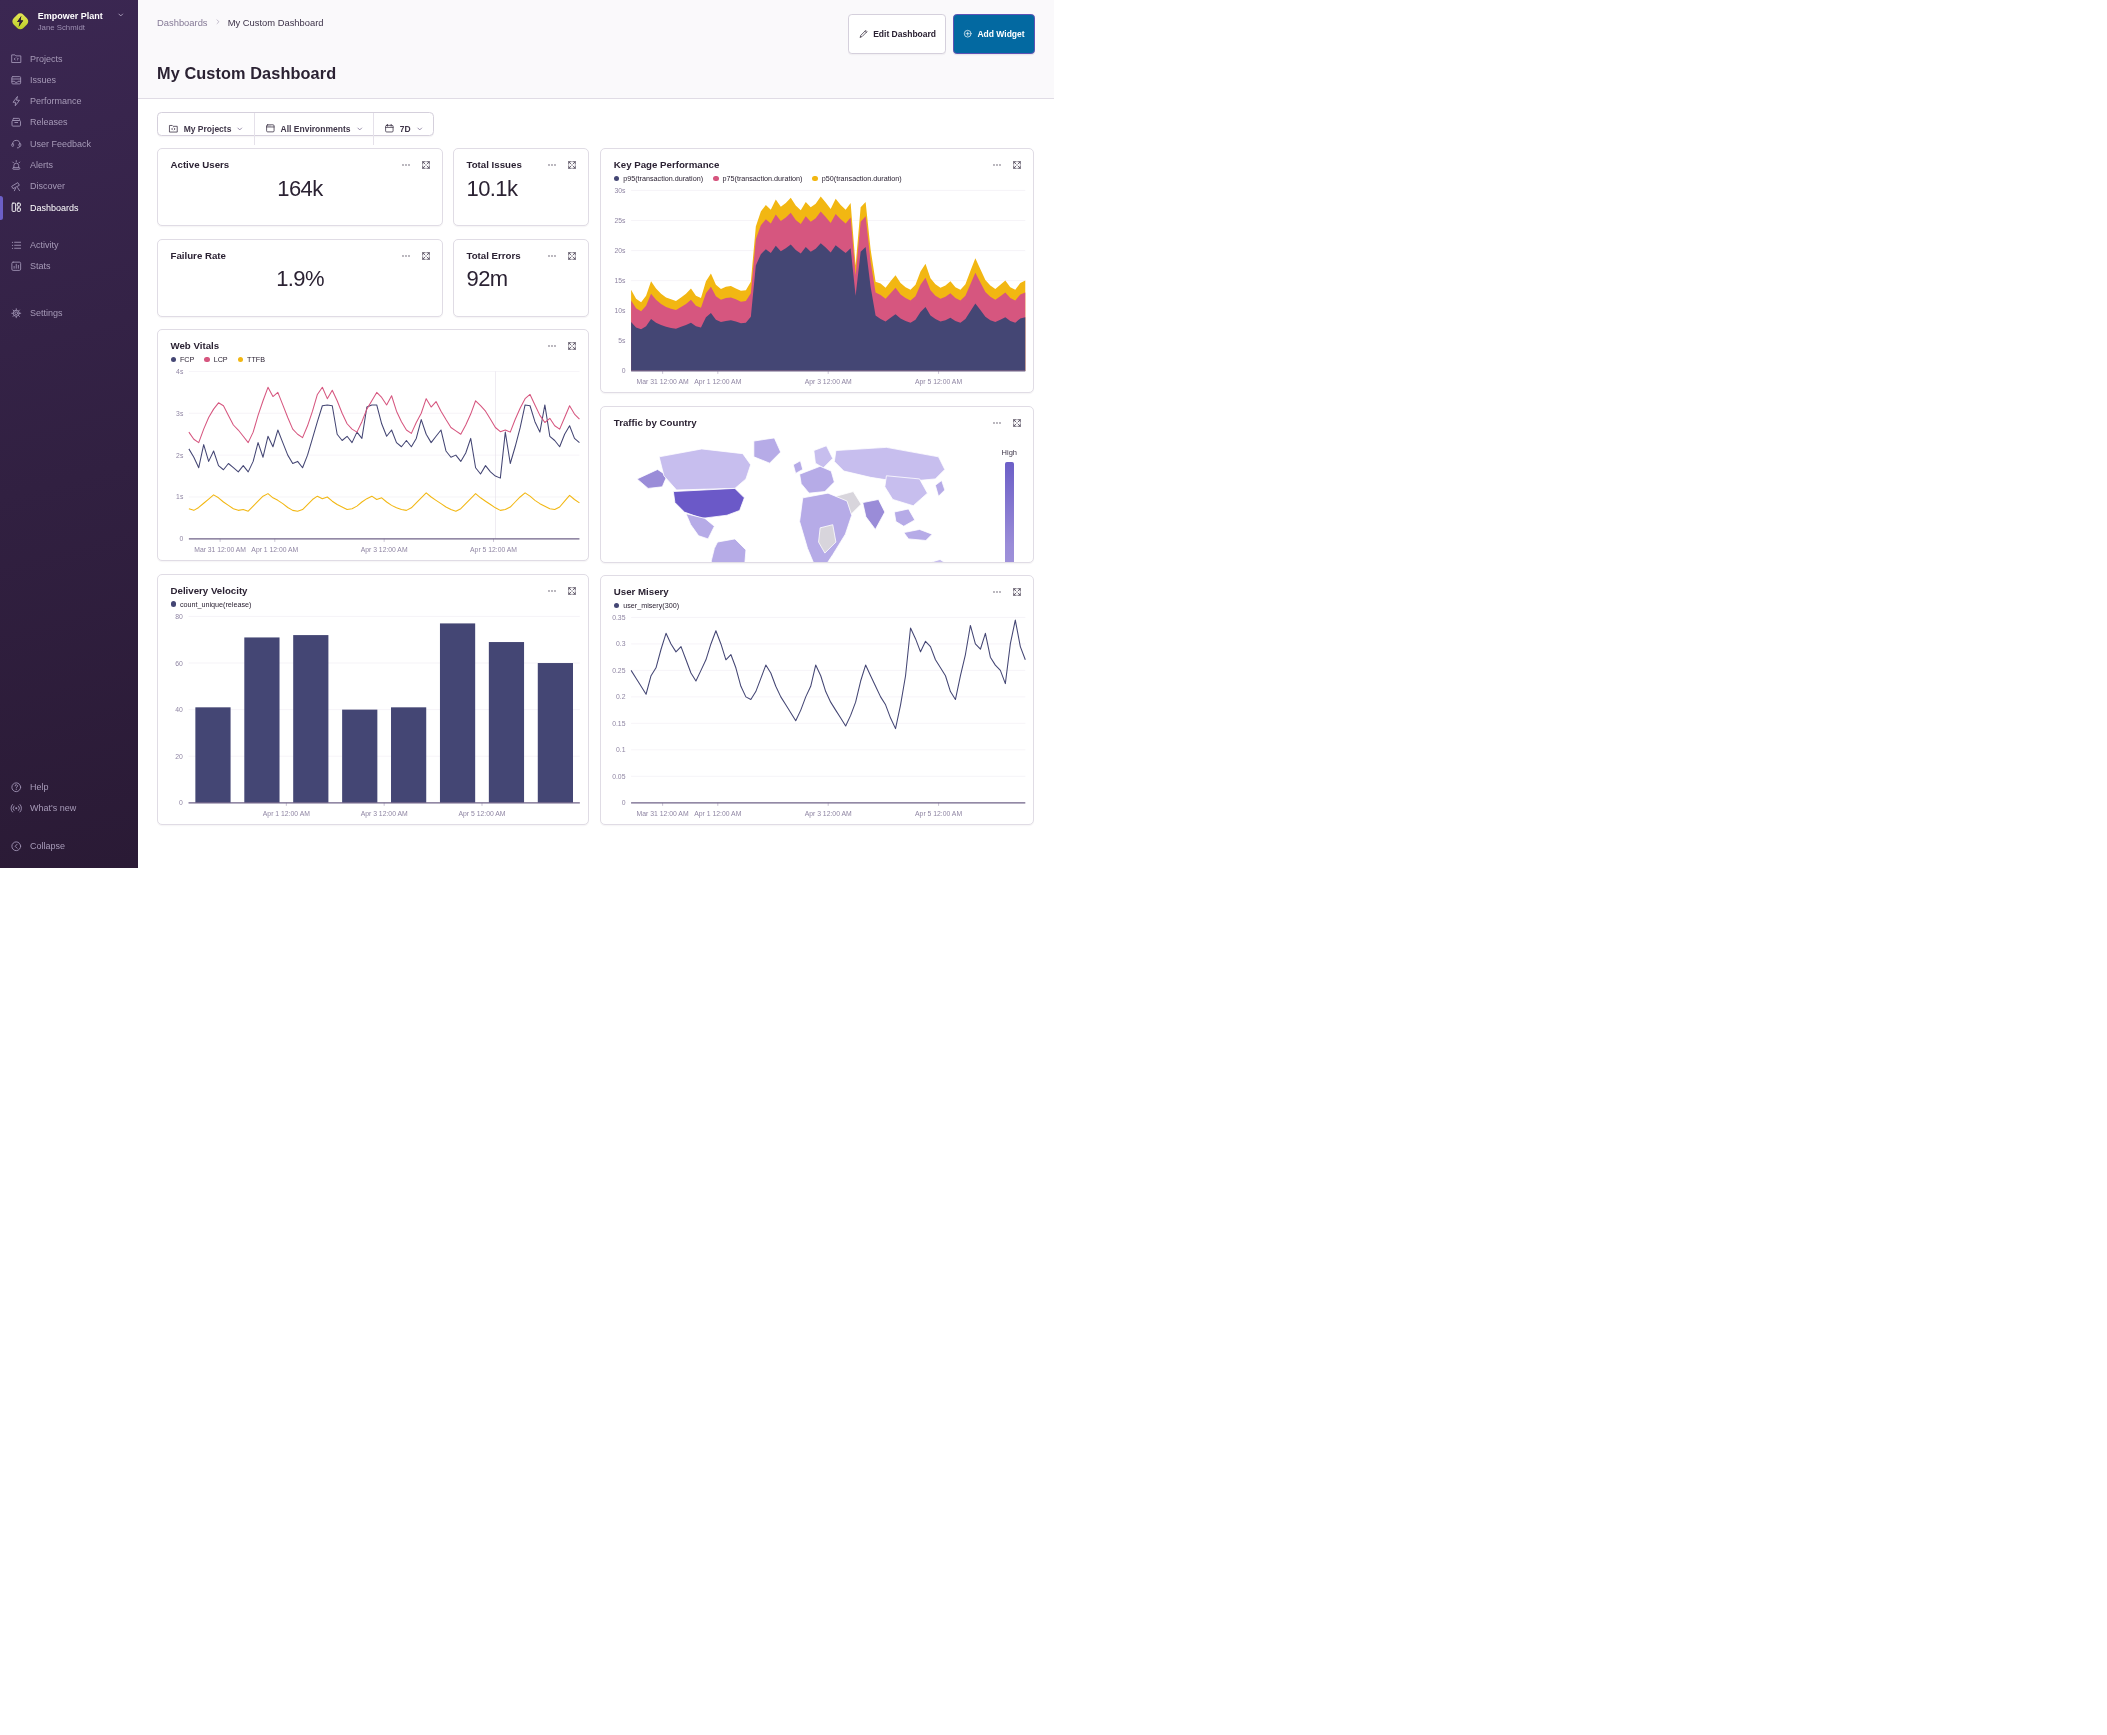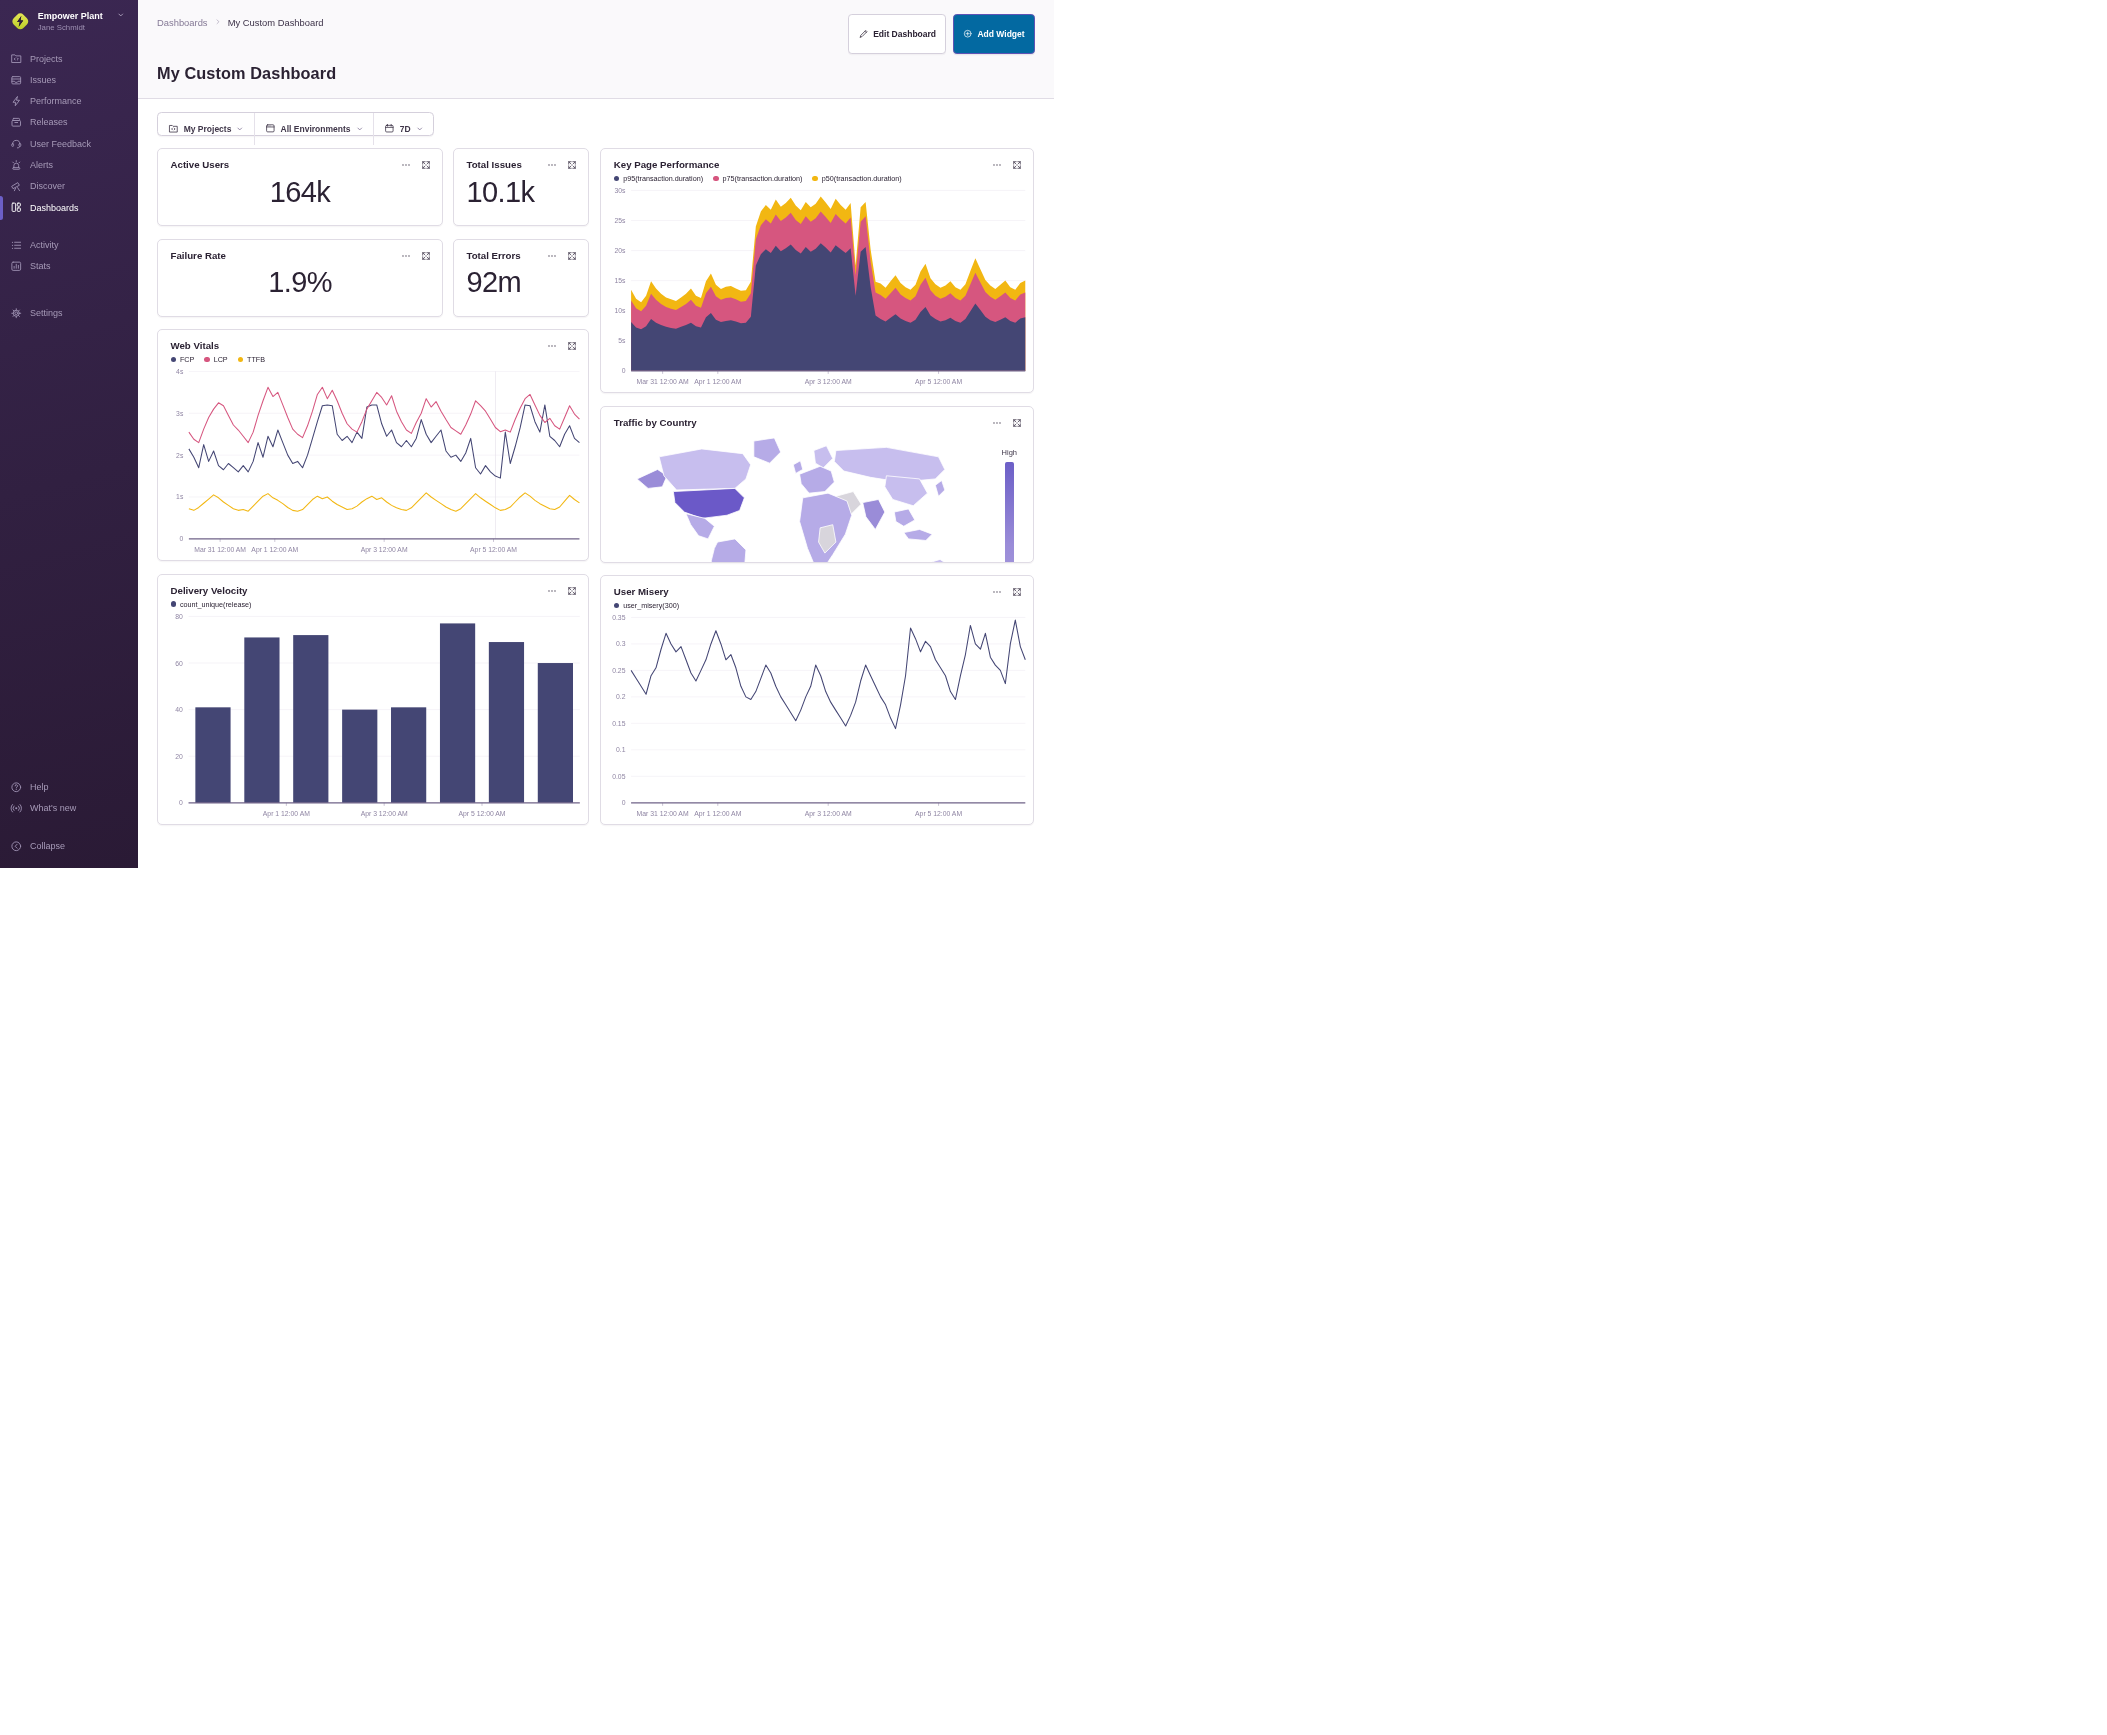--- a/index.html
+++ b/index.html
@@ -62,21 +62,21 @@
   .grid { display:flex; gap:11.3px; }
   .col-left { width:432px; flex:0 0 432px; display:flex; flex-direction:column; gap:12.5px; }
   .col-right { width:434px; flex:0 0 434px; display:flex; flex-direction:column; gap:12.5px; }
   .row2 { display:flex; gap:10px; }
   .card { background:#fff; border:0.6px solid #e0dce5; border-radius:5px;
     box-shadow:0 1.3px 0 rgba(43,34,51,.04); display:flex; flex-direction:column; overflow:hidden; }
   .card-head { display:flex; align-items:flex-start; justify-content:space-between; padding:10px 11.3px 0 12.5px; }
   .card-title { font-size:9.7px; font-weight:700; color:#2b2233; }
   .card-actions { display:flex; align-items:center; gap:10px; color:#3f3649; padding-top:1.3px; }
   .card-actions .ci { width:10px; height:10px; cursor:pointer; }
-  .big-number { font-size:29px; font-weight:500; color:#2b2233; letter-spacing:-0.6px;
+  .big-number { font-size:22px; font-weight:500; color:#2b2233; letter-spacing:-0.6px;
     padding:6.3px 12.5px 0; line-height:1.05; }
   .legend { display:flex; gap:10px; padding:3.8px 12.5px 0; flex-wrap:wrap; }
   .legend-item { display:flex; align-items:center; gap:3.8px; font-size:7.2px; color:#2b2233; }
   .legend-dot { width:5.6px; height:5.6px; border-radius:50%; flex:0 0 5.6px; }
   .chart { flex:1; min-height:0; }
   .card-au,.card-ti,.card-fr,.card-te { height:78px; }
   .card-au,.card-fr { width:286px; flex:0 0 286px;text-align:center; }
   .card-ti,.card-te { flex:1; }
   .card-wv { height:232px; }
   .card-dv { height:251px; }

